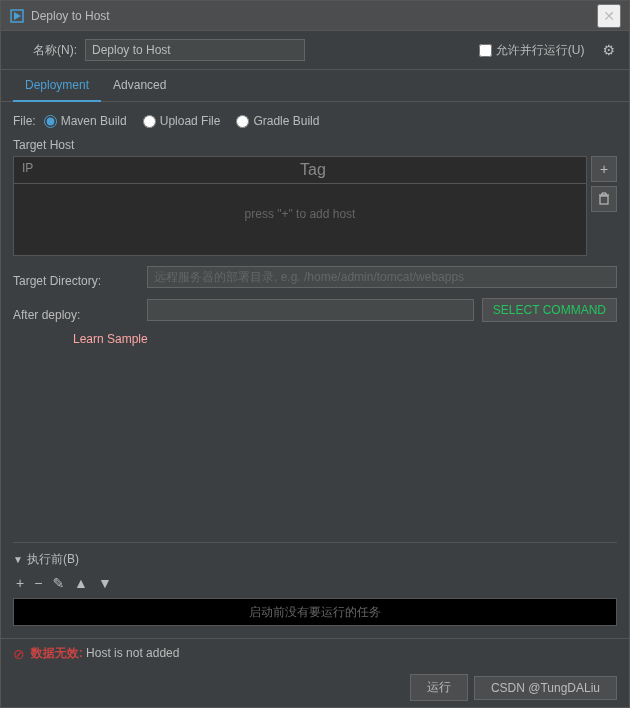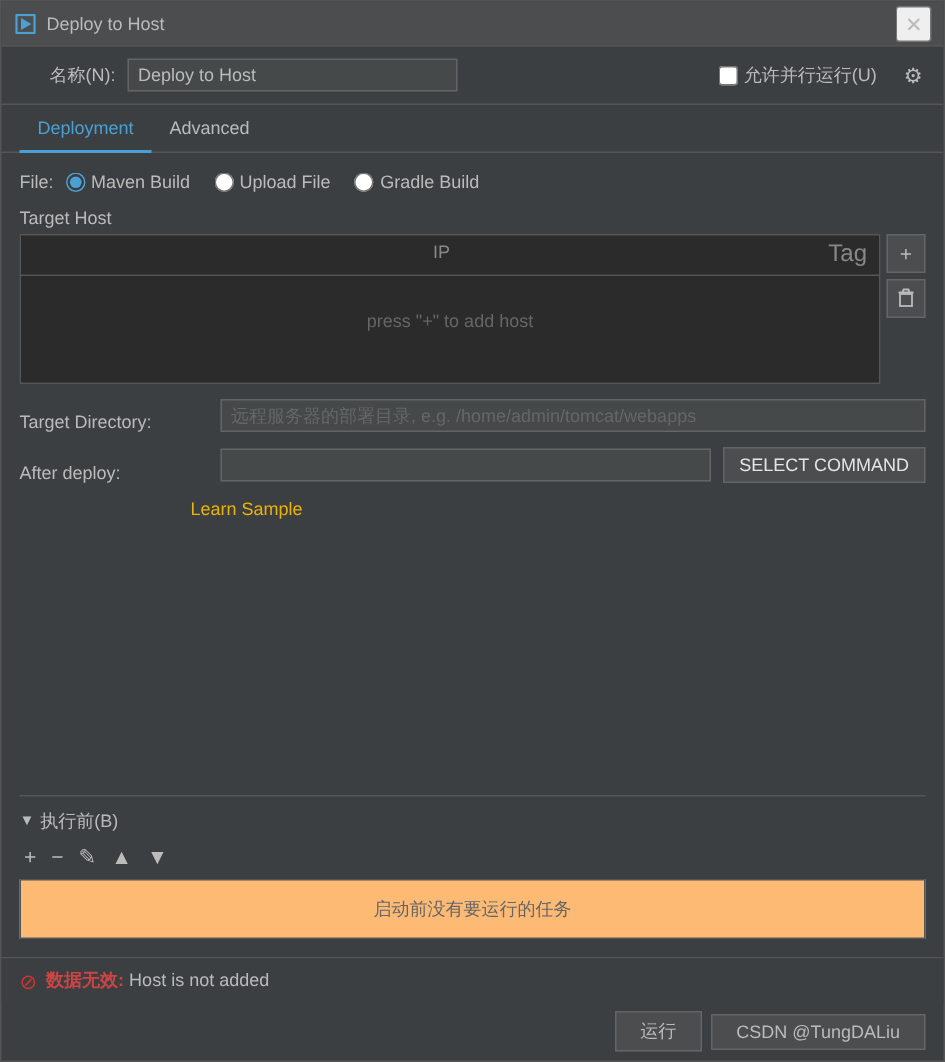--- a/index.html
+++ b/index.html
@@ -147,21 +147,20 @@
 
     .target-host-container {
       display: flex;
       gap: 4px;
     }
     .target-host-table {
       flex: 1;
       background: #2b2b2b;
       border: 1px solid #555;
       min-height: 100px;
-      text-align: right;
     }
     .target-host-table .table-header {
       display: flex;
       border-bottom: 1px solid #555;
       padding: 4px 8px;
     }
     .table-col-ip { flex: 1; color: #888; font-size: 12px; }
     .table-col-tag { flex: 1; color: #888; font-size: 16px; }
     .table-empty {
       display: flex;
@@ -221,33 +220,33 @@
       background: #45494a;
       border: 1px solid #646464;
       color: #bbbbbb;
       padding: 3px 6px;
       font-size: 12px;
       outline: none;
     }
     .select-command-btn {
       background: #4b4d4f;
       border: 1px solid #646464;
-      color: #e5e5e5;
+      color: #22c55e;
       padding: 4px 10px;
       font-size: 12px;
       cursor: pointer;
       white-space: nowrap;
     }
 
     .learn-sample-link {
-      color: #eab308;
+      color: #fca5a5;
       cursor: pointer;
       font-size: 12px;
       text-decoration: none;
-      margin-left: 114px;
+      margin-left: 60px;
     }
 
     .spacer { flex: 1; }
 
     .before-section {
       border-top: 1px solid #555;
       padding-top: 8px;
     }
     .before-section-header {
       display: flex;
@@ -278,24 +277,24 @@
       font-size: 14px;
       padding: 1px 3px;
       display: flex;
       align-items: center;
       justify-content: center;
     }
     .before-empty {
       display: flex;
       align-items: center;
       justify-content: center;
-      height: 40px;
+      height: 28px;
       color: #666;
       font-size: 12px;
-      background: #fdba74;
+      background: #000000;
       border: 1px solid #555;
     }
 
     .footer {
       border-top: 1px solid #555;
       flex-shrink: 0;
     }
     .error-row {
       display: flex;
       align-items: center;

